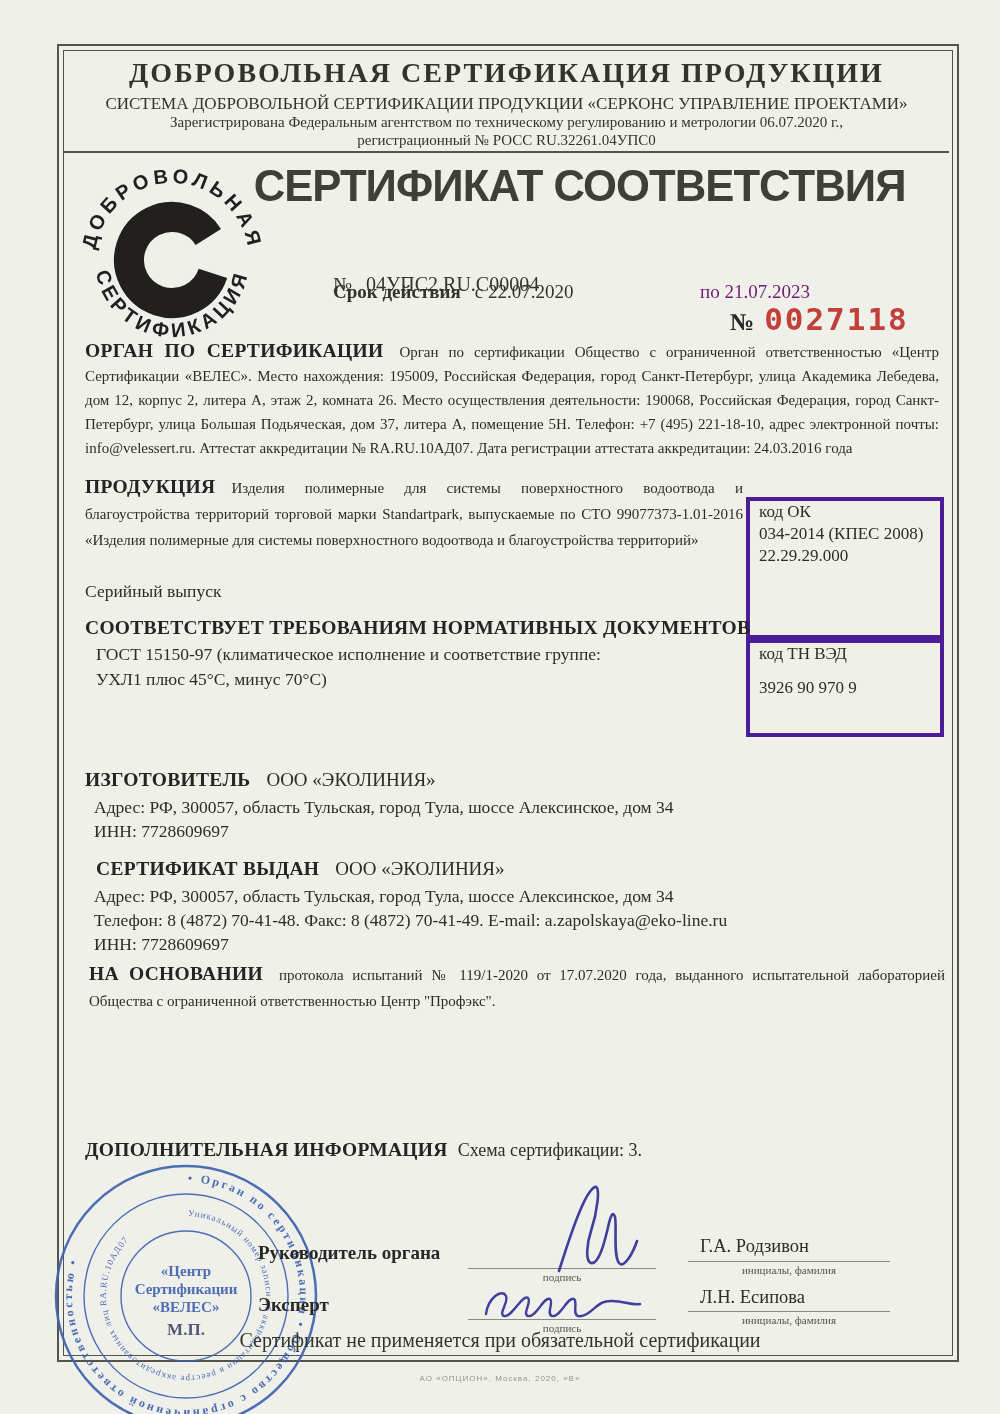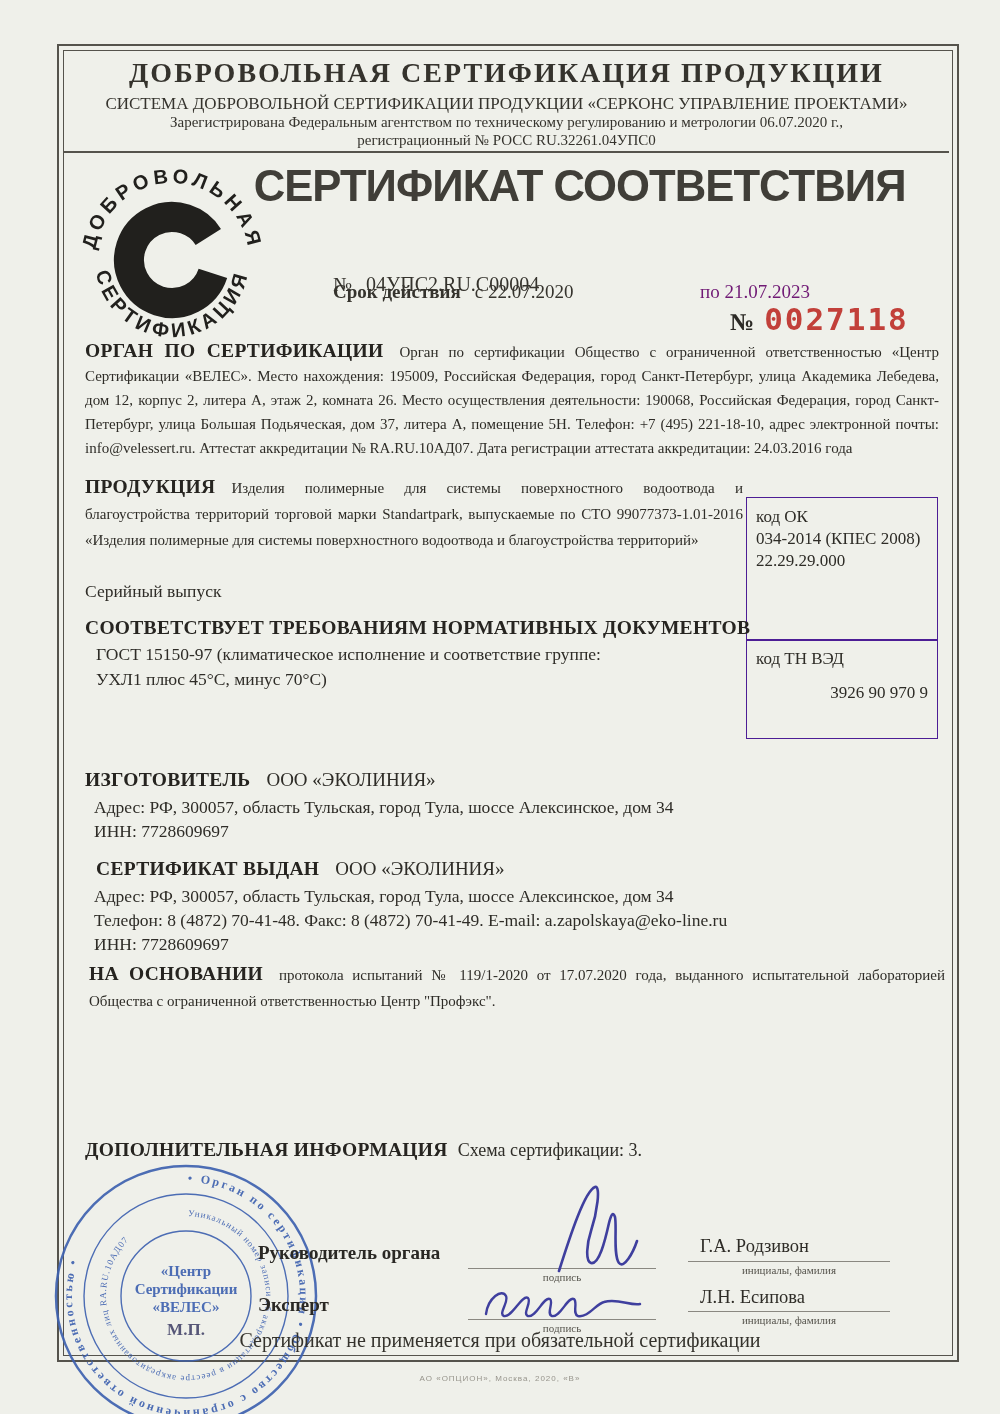--- a/index.html
+++ b/index.html
@@ -29,22 +29,22 @@
   .blank-no .nsign{font-size:24px;font-weight:bold;color:#2c2a26;margin-right:10px;}
   .blank-no .digits{font-family:"DejaVu Sans Mono",monospace;font-weight:bold;
       font-size:31px;letter-spacing:2px;color:#c2403a;}
   
   .sec{position:absolute;text-align:justify;}
   .sh{font-weight:bold;font-size:19.5px;letter-spacing:.3px;color:#262420;margin-right:16px;}
   .st{font-size:15px;}
   .plain{position:absolute;font-size:17.5px;}
   .name-row{position:absolute;display:flex;align-items:baseline;}
   .org-name{font-size:19px;}
-  .code-box{position:absolute;left:746px;width:172px;border:1px solid #4c1d95;
-      padding:8px 9px 0 9px;font-size:17px;line-height:22px;color:#2e2c27;background:transparent;}
+  .code-box{position:absolute;left:746px;width:172px;border:4px solid #4c1d95;
+      padding:0 9px 0 9px;font-size:17px;line-height:22px;color:#2e2c27;background:transparent;}
   
   .sig-role{position:absolute;font-weight:bold;font-size:19px;color:#2a2824;}
   .sig-line{position:absolute;border-top:1.3px solid #8a8881;}
   .sig-cap{position:absolute;font-size:11px;color:#55534c;text-align:center;}
   .sig-name{position:absolute;font-size:18.5px;color:#2e2c27;}
   .footnote{left:120px;top:1329px;width:760px;text-align:center;font-size:20px;color:#34322c;}
   .imprint{left:0;top:1374px;width:1000px;text-align:center;font-size:8px;
       color:#97948c;letter-spacing:1px;font-family:"Liberation Sans",sans-serif;}
   svg{position:absolute;overflow:visible;}
   .stamp{opacity:.92;}
@@ -105,21 +105,21 @@
     <div>034-2014 (КПЕС 2008)</div>
     <div>22.29.29.000</div>
   </div>
 
   <div class="abs sh" style="left:85px;top:617px;">СООТВЕТСТВУЕТ ТРЕБОВАНИЯМ НОРМАТИВНЫХ ДОКУМЕНТОВ</div>
   <div class="plain" style="left:96px;top:644px;">ГОСТ 15150-97 (климатическое исполнение и соответствие группе:</div>
   <div class="plain" style="left:96px;top:669px;">УХЛ1 плюс 45°С, минус 70°С)</div>
 
   <div class="code-box" style="top:639px;height:90px;">
     <div>код ТН ВЭД</div>
-    <div style="margin-top:12px;text-align:right;">3926 90 970 9</div>
+    <div style="margin-top:12px;">3926 90 970 9</div>
   </div>
 
   <div class="name-row" style="left:85px;top:769px;">
     <span class="sh">ИЗГОТОВИТЕЛЬ</span>
     <span class="org-name">ООО «ЭКОЛИНИЯ»</span>
   </div>
   <div class="plain" style="left:94px;top:797px;">Адрес: РФ, 300057, область Тульская, город Тула, шоссе Алексинское, дом 34</div>
   <div class="plain" style="left:94px;top:821px;">ИНН: 7728609697</div>
 
   <div class="name-row" style="left:96px;top:858px;">

